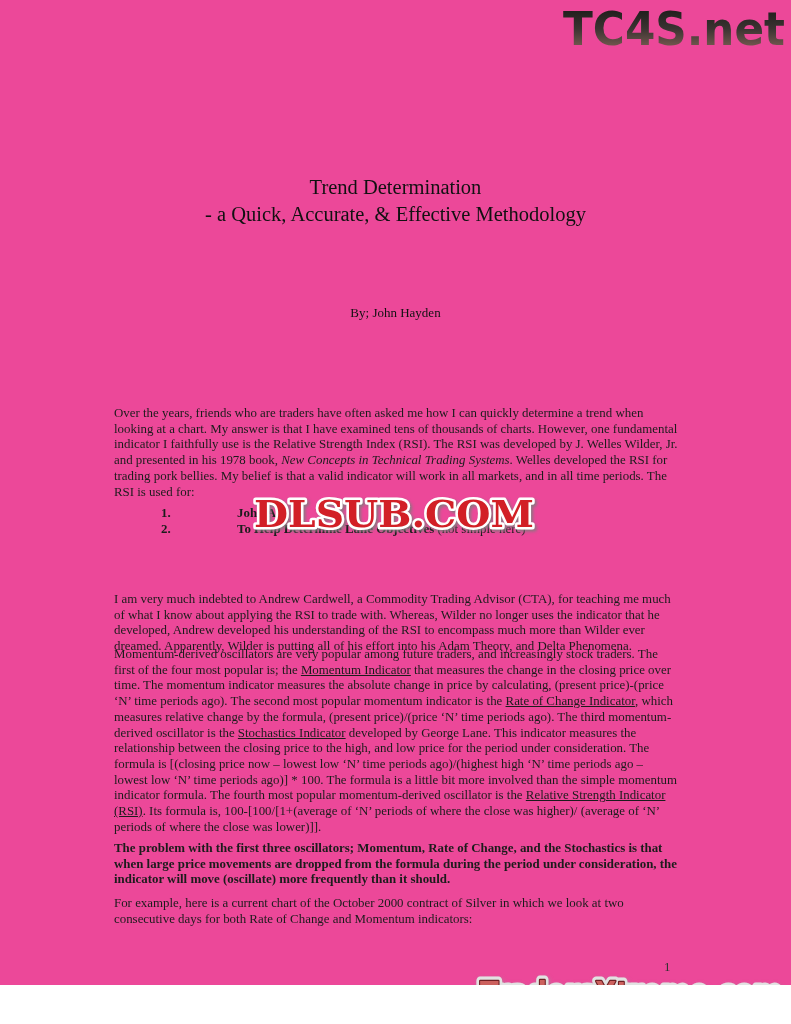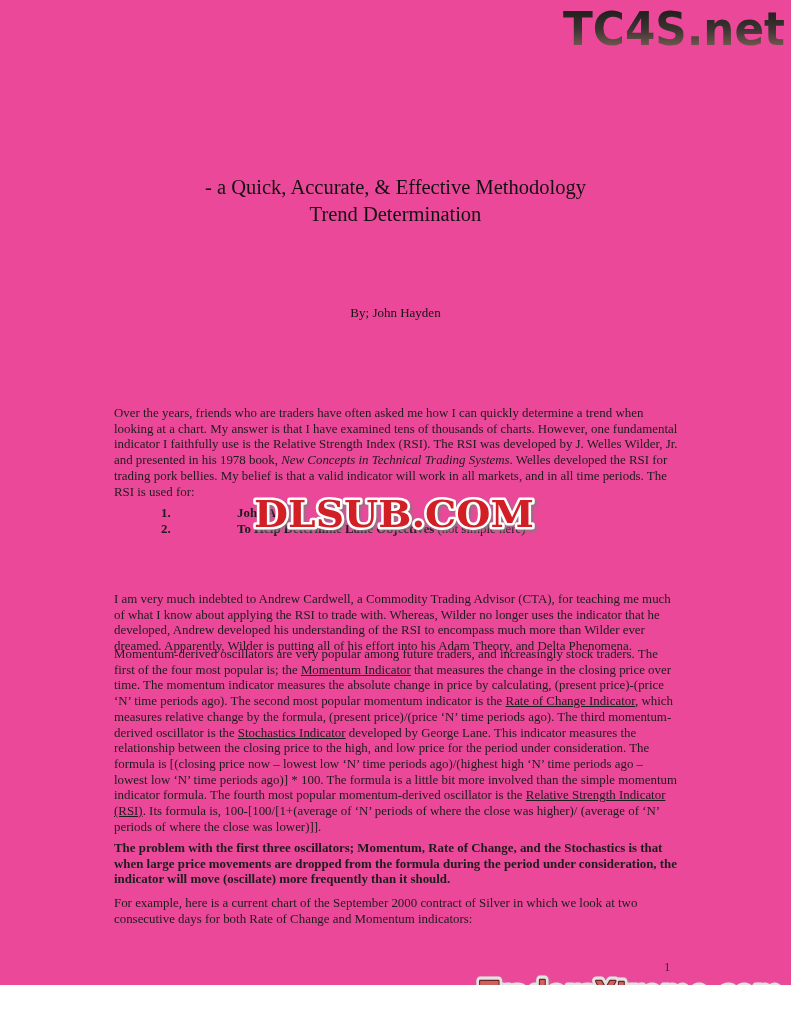--- a/index.html
+++ b/index.html
@@ -75,22 +75,22 @@
       <linearGradient id="tc4sGrad" x1="0" y1="0" x2="0" y2="1">
         <stop offset="0" stop-color="#151413"></stop>
         <stop offset="0.5" stop-color="#3a3331"></stop>
         <stop offset="1" stop-color="#916a5e"></stop>
       </linearGradient>
     </defs>
     <text class="sans-logo" x="2" y="42" font-size="47" textLength="222" lengthAdjust="spacingAndGlyphs" fill="url(#tc4sGrad)">TC4S.net</text>
   </svg>
 
   <div class="title">
+    <div>Trend Determination</div>
     <div>- a Quick, Accurate, &amp; Effective Methodology</div>
-    <div>Trend Determination</div>
   </div>
 
   <div class="byline">By; John Hayden</div>
 
   <p class="p p1"><span>Over the years, friends who are traders have often asked me how I can quickly determine a trend when looking at a chart. My answer is that I have examined tens of thousands of charts. However, one fundamental indicator I faithfully use is the Relative Strength Index (RSI). The RSI was developed by J. Welles Wilder, Jr. and presented in his 1978 book, </span><span class="it">New Concepts in Technical Trading Systems</span><span>. Welles developed the RSI for trading pork bellies. My belief is that a valid indicator will work in all markets, and in all time periods.  The RSI is used for:</span></p>
 
   <div class="list">
     <div class="list-row">
       <span class="list-num">1.</span><span class="b">John A</span>
     </div>
@@ -102,21 +102,21 @@
   <svg class="dlsub-svg" width="298" height="46">
     <text x="6" y="36" font-size="38" font-weight="bold" textLength="280" lengthAdjust="spacingAndGlyphs" stroke="#ffffff" stroke-width="5" stroke-linejoin="round" paint-order="stroke" style="filter: drop-shadow(2px 2px 1.5px rgba(125,125,125,0.85));" fill="#d21f26">DLSUB.COM</text>
   </svg>
 
   <p class="p p2">I am very much indebted to Andrew Cardwell, a Commodity Trading Advisor (CTA), for teaching me much of what I know about applying the RSI to trade with. Whereas, Wilder no longer uses the indicator that he developed, Andrew developed his understanding of the RSI to encompass much more than Wilder ever dreamed. Apparently, Wilder is putting all of his effort into his Adam Theory, and Delta Phenomena.</p>
 
   <p class="p p3"><span>Momentum-derived oscillators are very popular among future traders, and increasingly stock traders. The first of the four most popular is; the </span><span class="ul">Momentum Indicator</span><span> that measures the change in the closing price over time. The momentum indicator measures the absolute change in price by calculating,  (present price)-(price ‘N’ time periods ago). The second most popular momentum indicator is the </span><span class="ul">Rate of Change Indicator</span><span>, which measures relative change by the formula, (present price)/(price ‘N’ time periods ago). The third momentum-derived oscillator is the </span><span class="ul">Stochastics Indicator</span><span> developed by George Lane. This indicator measures the relationship between the closing price to the high, and low price for the period under consideration. The formula is [(closing price now – lowest low ‘N’ time periods ago)/(highest high ‘N’ time periods ago – lowest low ‘N’ time periods ago)] * 100. The formula is a little bit more involved than the simple momentum indicator formula. The fourth most popular momentum-derived oscillator is the </span><span class="ul">Relative Strength Indicator (RSI)</span><span>. Its formula is, 100-[100/[1+(average of ‘N’ periods of where the close was higher)/ (average of ‘N’ periods of where the close was lower)]].</span></p>
 
   <p class="p p4">The problem with the first three oscillators; Momentum, Rate of Change, and the Stochastics is that when large price movements are dropped from the formula during the period under consideration, the indicator will move (oscillate) more frequently than it should.</p>
 
-  <p class="p p5">For example, here is a current chart of the September 2000 contract of Silver in which we look at two consecutive days for both Rate of Change and Momentum indicators:</p>
+  <p class="p p5">For example, here is a current chart of the October 2000 contract of Silver in which we look at two consecutive days for both Rate of Change and Momentum indicators:</p>
 
   <div class="pagenum">1</div>
 
   <svg class="txtreme-svg" width="322" height="48">
     <text class="sans-logo" x="10" y="33" font-size="33" textLength="302" lengthAdjust="spacingAndGlyphs" stroke-width="9" stroke-linejoin="round" paint-order="stroke" style="filter: drop-shadow(1.5px 2px 2px rgba(150,150,150,0.7));" stroke="#e2e2e2">TradersXtreme.com</text>
     <text class="sans-logo" x="10" y="33" font-size="33" textLength="302" lengthAdjust="spacingAndGlyphs" stroke="#6e2024" stroke-width="2.6" stroke-linejoin="round" paint-order="stroke" fill="#cc615e">TradersXtreme.com</text>
   </svg>
 
 </div>
 

